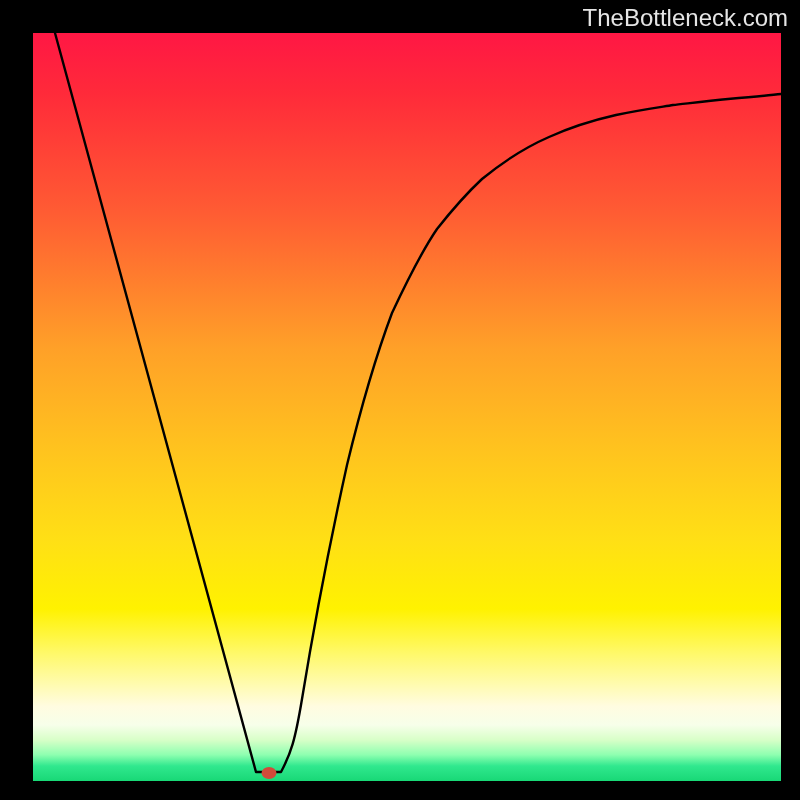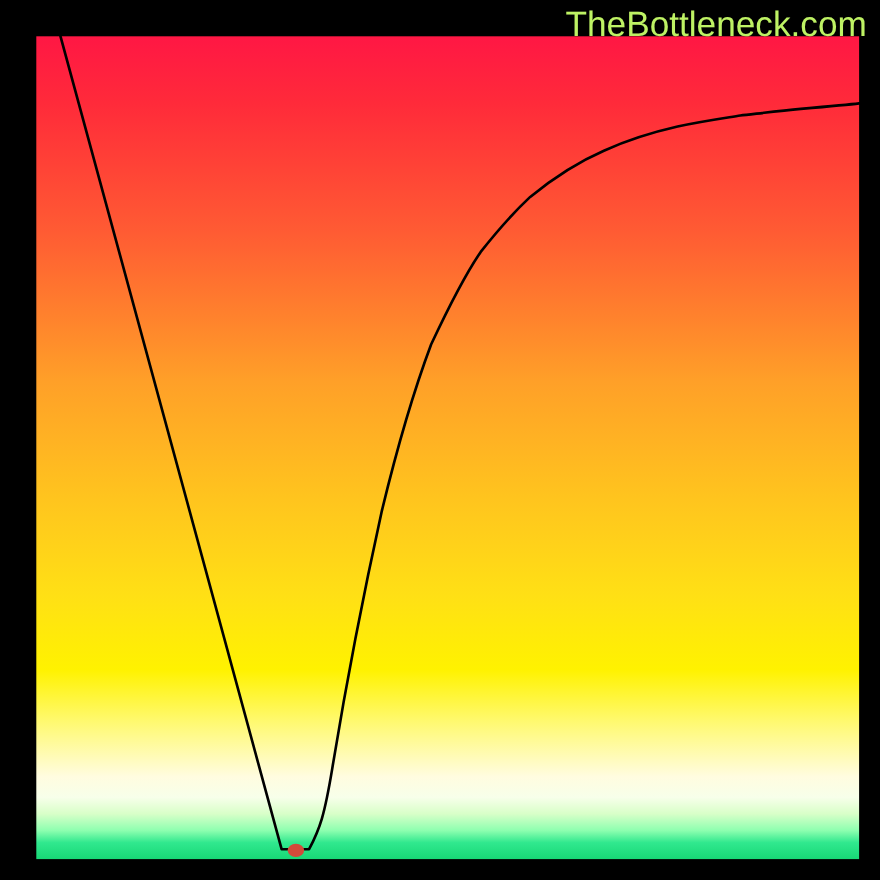--- a/index.html
+++ b/index.html
@@ -14,22 +14,22 @@
   .frame {
     position: relative;
     width: 800px;
     height: 800px;
     background: #000;
   }
   .watermark {
     position: absolute;
     top: 4px;
     right: 12px;
-    color: #bef264;
-    font-size: 32px;
+    color: #e5e5e5;
+    font-size: 24px;
     font-weight: 500;
     letter-spacing: 0;
     z-index: 5;
     user-select: none;
   }
   .plot-area {
     position: absolute;
     left: 33px;
     top: 33px;
     width: 748px;

